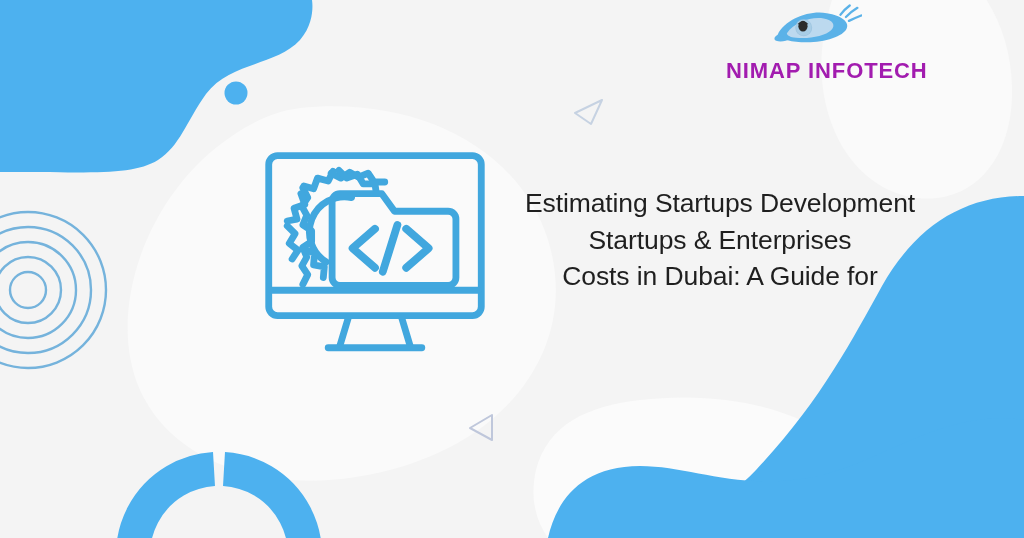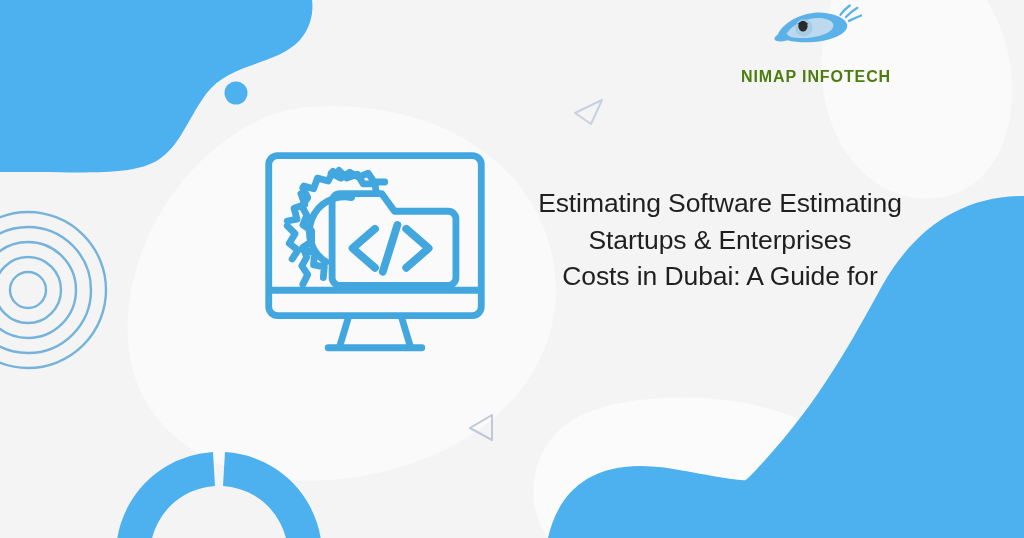--- a/index.html
+++ b/index.html
@@ -38,26 +38,26 @@
     text-align: center;
     z-index: 6;
   }
   .logo-eye {
     display: block;
     margin: 0 auto;
     width: 92px;
     height: 46px;
   }
   .logo-word {
-    margin-top: 18px;
+    margin-top: 8px;
     font-family: "Liberation Sans", sans-serif;
-    font-size: 16px;
+    font-size: 22px;
     font-weight: 600;
     letter-spacing: 0.9px;
-    color: #4d7c0f;
+    color: #a21caf;
     white-space: nowrap;
   }
 
   
   .hero-icon {
     position: absolute;
     left: 258px;
     top: 143px;
     width: 234px;
     height: 234px;
@@ -190,18 +190,18 @@
     </g>
 
     <g fill="none" stroke="#41a7de" stroke-width="8" stroke-linecap="round" stroke-linejoin="round">
       <polyline points="120,88 97,108 120,128"></polyline>
       <line x1="143" y1="84" x2="128" y2="132"></line>
       <polyline points="152,88 175,108 152,128"></polyline>
     </g>
   </svg>
 
   <div class="headline">
-    <span class="headline-line">Estimating Software Estimating</span>
+    <span class="headline-line">Estimating Startups Development</span>
     <span class="headline-line">Startups &amp; Enterprises</span>
     <span class="headline-line">Costs in Dubai: A Guide for</span>
   </div>
 
 </div>
 
 </body></html>

